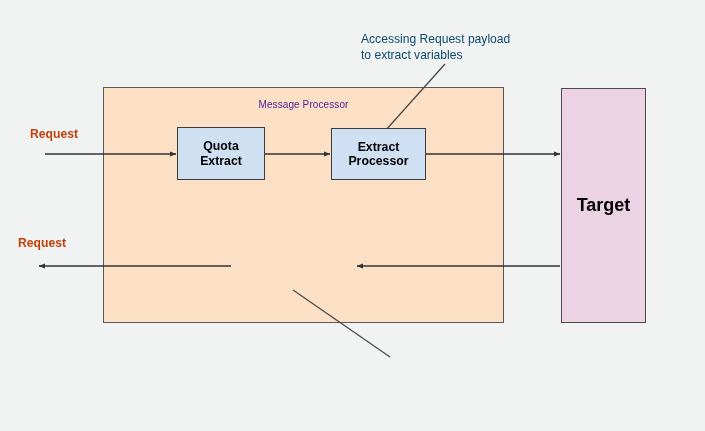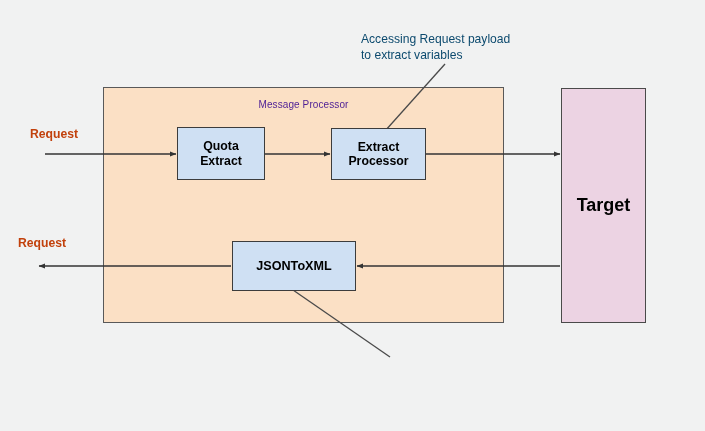--- a/index.html
+++ b/index.html
@@ -164,23 +164,20 @@
     </span>
   </div>
 
   <div class="node-box policy-box" id="box-extract">
     <span>
       <span>Extract</span><br>
       <span>Processor</span>
     </span>
   </div>
 
-  <div class="node-box policy-box" id="box-jsontoxml">
-    <span>JSONToXML</span>
-  </div>
 
   <div class="node-box" id="box-target">
     <span>Target</span>
   </div>
 
   <div class="edge-label" id="label-request">Request</div>
   <div class="edge-label" id="label-response">Request</div>
 
   <div class="annotation" id="anno-request">Accessing Request payload
 to extract variables</div>

